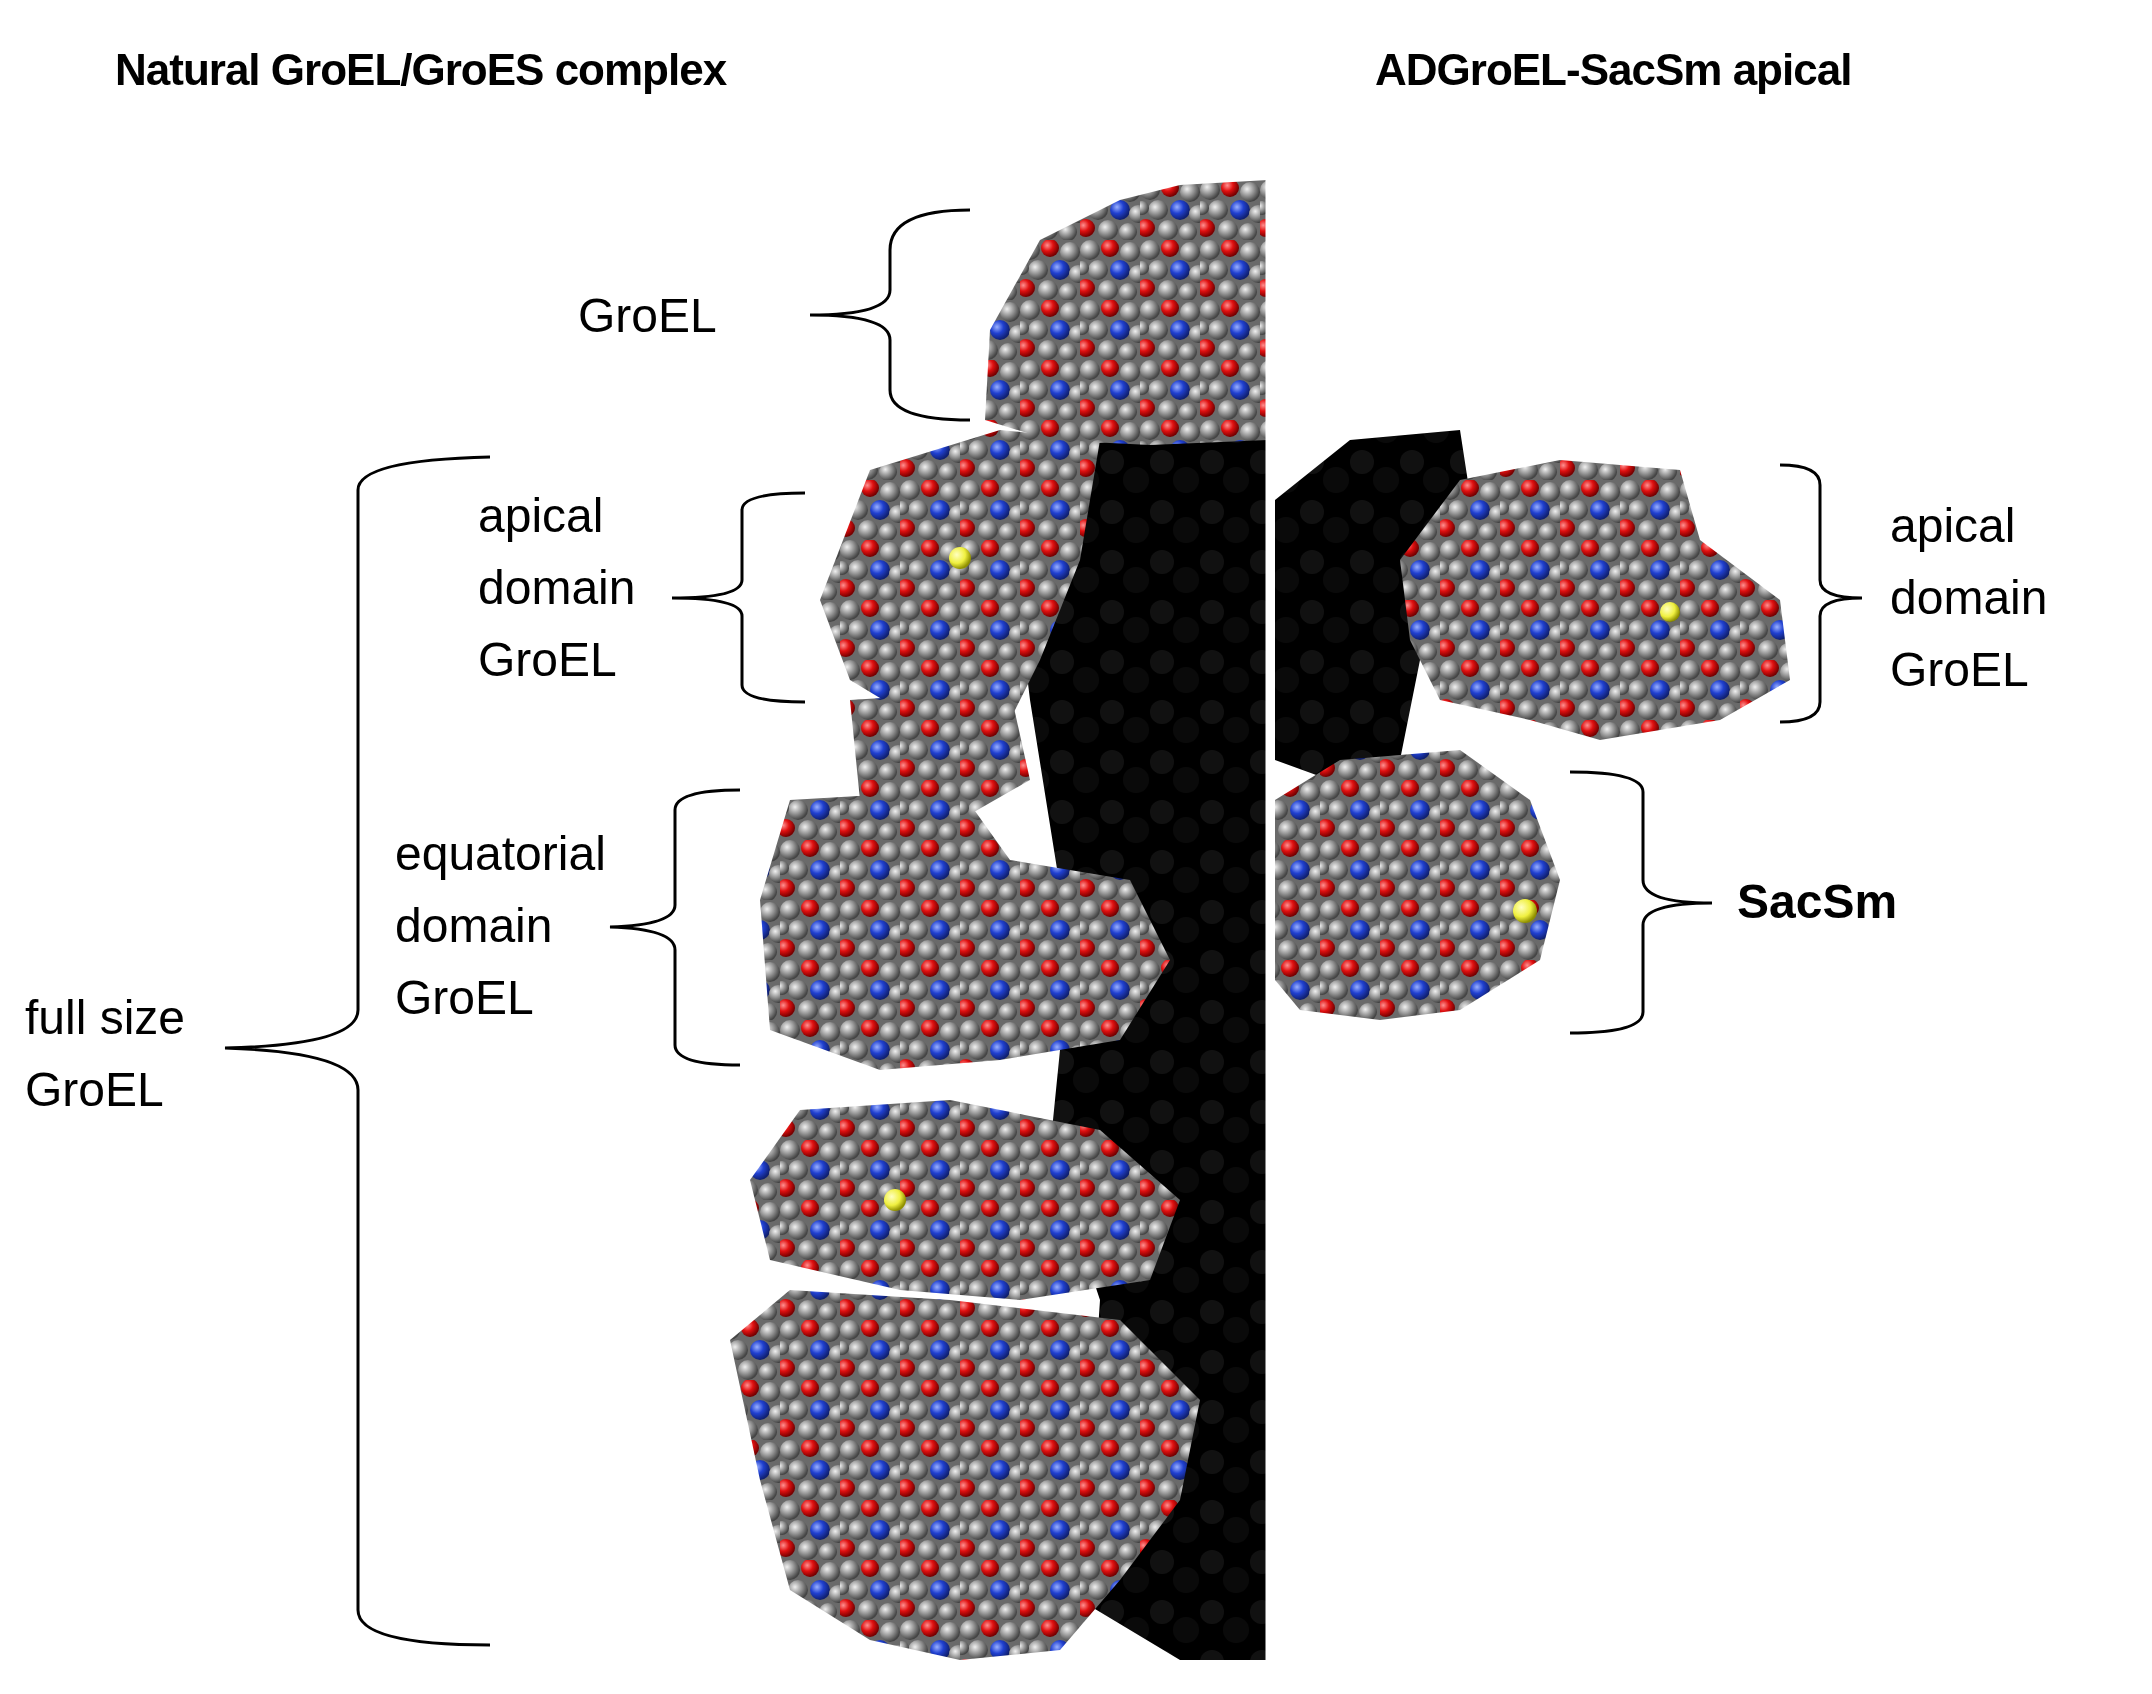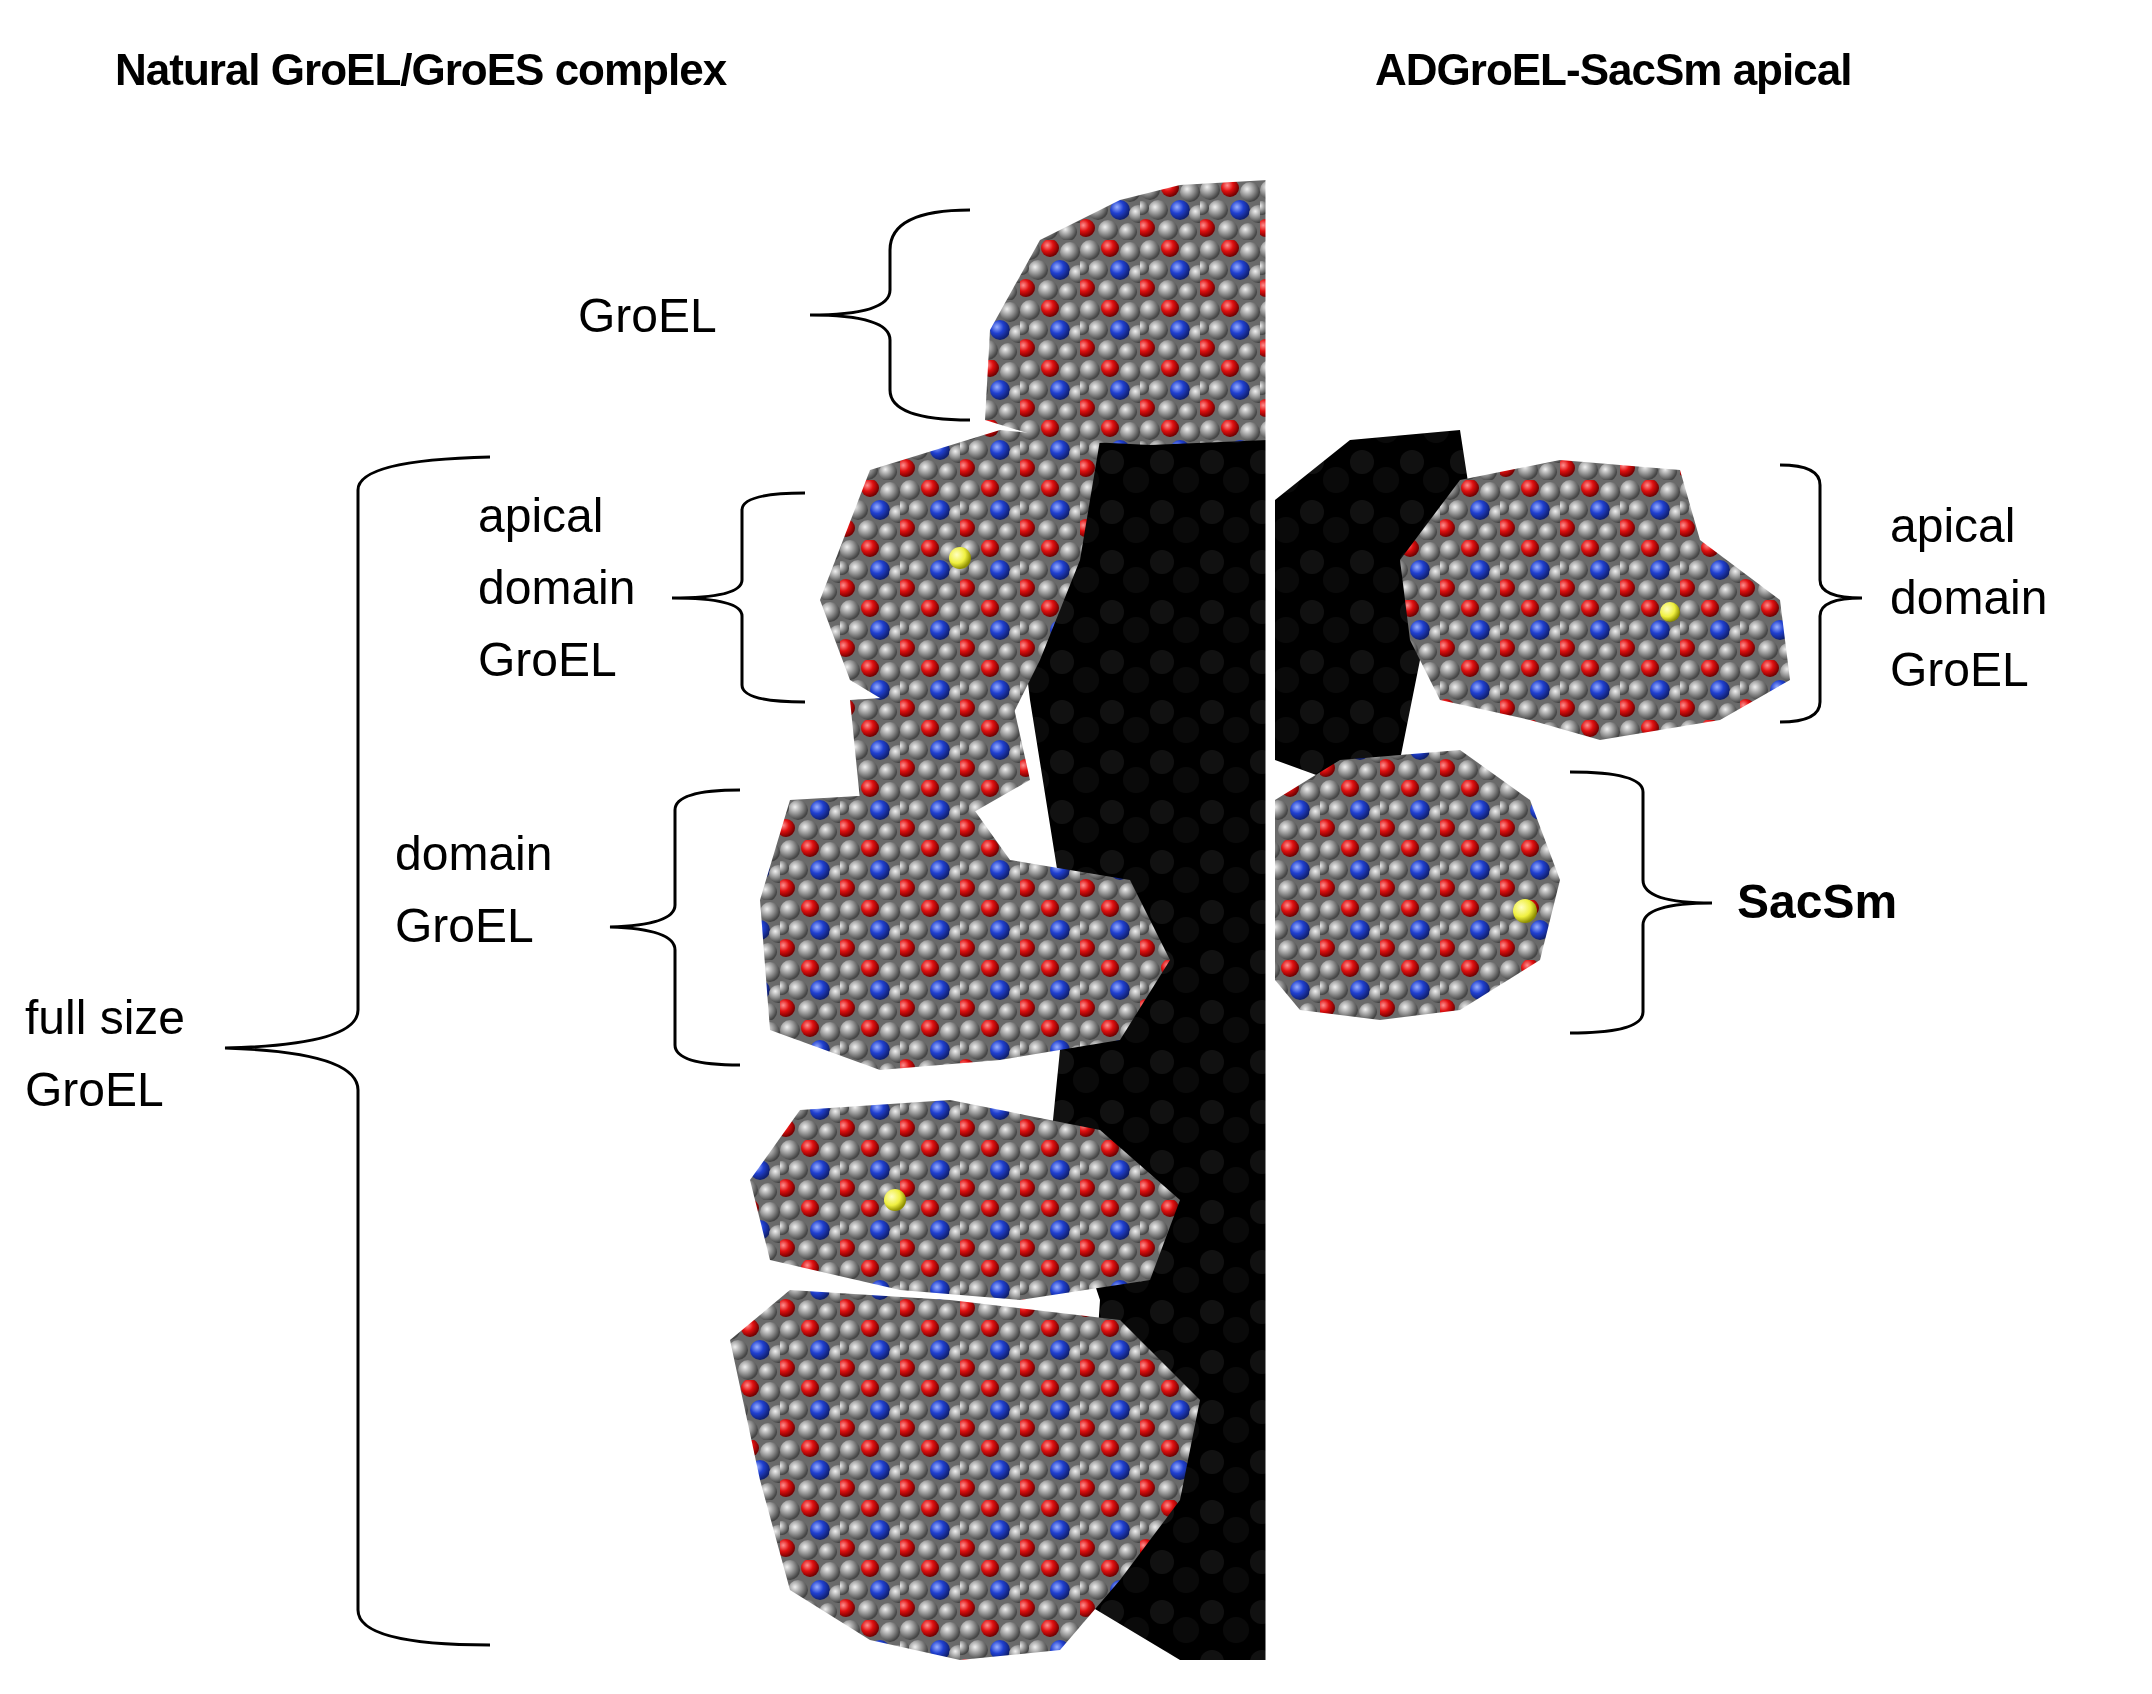--- a/index.html
+++ b/index.html
@@ -102,20 +102,21 @@
 
 <div class="lbl" style="left:578px;top:280px;">GroEL</div>
 
 <div style="position:absolute;left:478px;top:480px;">
   <div class="lbl" style="position:static">apical</div>
   <div class="lbl" style="position:static">domain</div>
   <div class="lbl" style="position:static">GroEL</div>
 </div>
 
 <div style="position:absolute;left:395px;top:818px;">
+  <div class="lbl" style="position:static">equatorial</div>
   <div class="lbl" style="position:static">domain</div>
   <div class="lbl" style="position:static">GroEL</div>
 </div>
 
 <div style="position:absolute;left:25px;top:982px;">
   <div class="lbl" style="position:static">full size</div>
   <div class="lbl" style="position:static">GroEL</div>
 </div>
 
 <div style="position:absolute;left:1890px;top:490px;">

